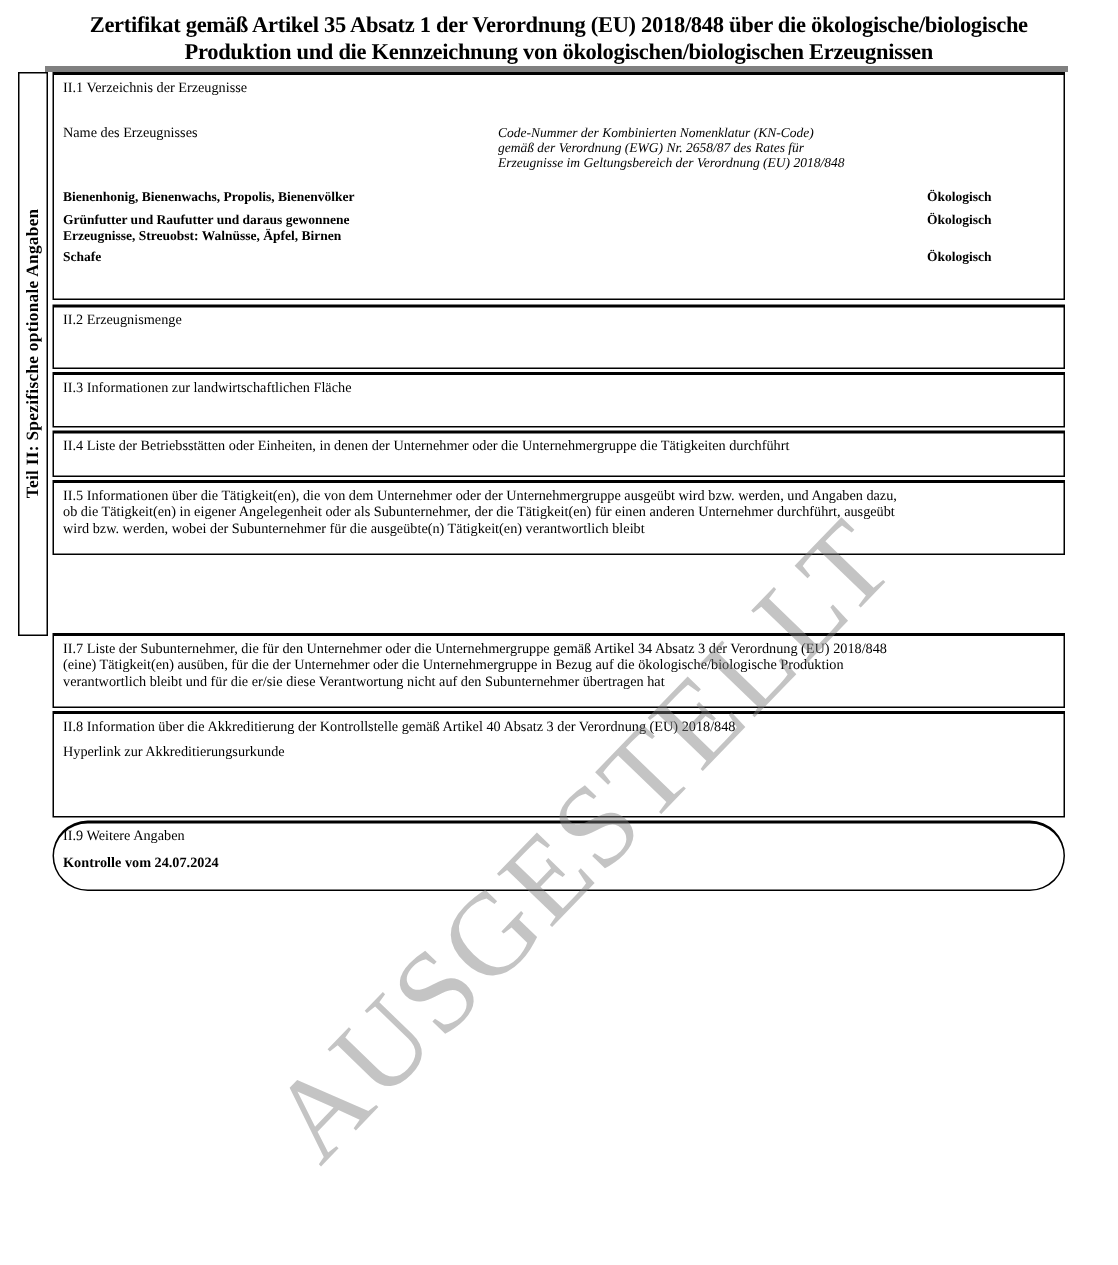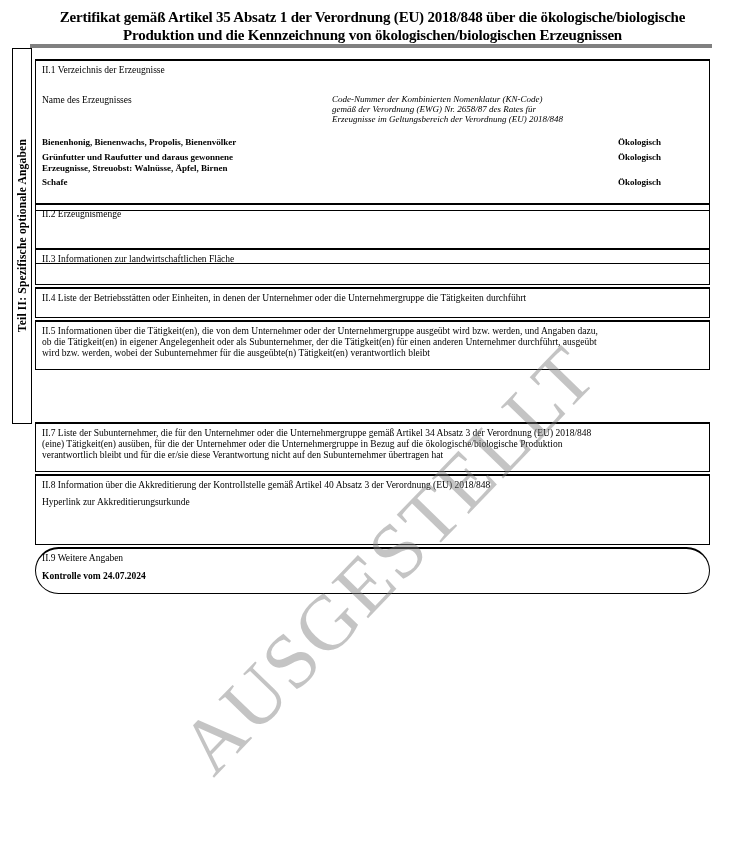--- a/index.html
+++ b/index.html
@@ -58,21 +58,21 @@
 
   <div class="title">Zertifikat gemäß Artikel 35 Absatz 1 der Verordnung (EU) 2018/848 über die ökologische/biologische
 Produktion und die Kennzeichnung von ökologischen/biologischen Erzeugnissen</div>
 
   <div class="top-shadow"></div>
 
   <div class="part-label">
     <span>Teil II: Spezifische optionale Angaben</span>
   </div>
 
-  <div class="box" style="top:59px;height:152px;">
+  <div class="box" style="top:48px;height:152px;">
     <div class="heading">II.1 Verzeichnis der Erzeugnisse</div>
     <div class="s1-cols">
       <div class="s1-name-label">Name des Erzeugnisses</div>
       <div class="s1-code-label">Code-Nummer der Kombinierten Nomenklatur (KN-Code)
 gemäß der Verordnung (EWG) Nr. 2658/87 des Rates  für
 Erzeugnisse im Geltungsbereich der Verordnung (EU) 2018/848</div>
     </div>
     <div class="s1-rows">
       <div class="prod-row">
         <div class="prod-name">Bienenhonig, Bienenwachs, Propolis, Bienenvölker</div>
@@ -83,21 +83,21 @@
 Erzeugnisse, Streuobst: Walnüsse, Äpfel, Birnen</div>
         <div class="prod-status">Ökologisch</div>
       </div>
       <div class="prod-row">
         <div class="prod-name">Schafe</div>
         <div class="prod-status">Ökologisch</div>
       </div>
     </div>
   </div>
 
-  <div class="box" style="top:203px;height:61px;">
+  <div class="box" style="top:203px;height:43px;">
     <div class="heading">II.2 Erzeugnismenge</div>
   </div>
 
   <div class="box" style="top:248px;height:37px;">
     <div class="heading">II.3 Informationen zur landwirtschaftlichen Fläche</div>
   </div>
 
   <div class="box" style="top:287px;height:31px;">
     <div class="heading">II.4 Liste der Betriebsstätten oder Einheiten, in denen der Unternehmer oder die Unternehmergruppe die Tätigkeiten durchführt</div>
   </div>

